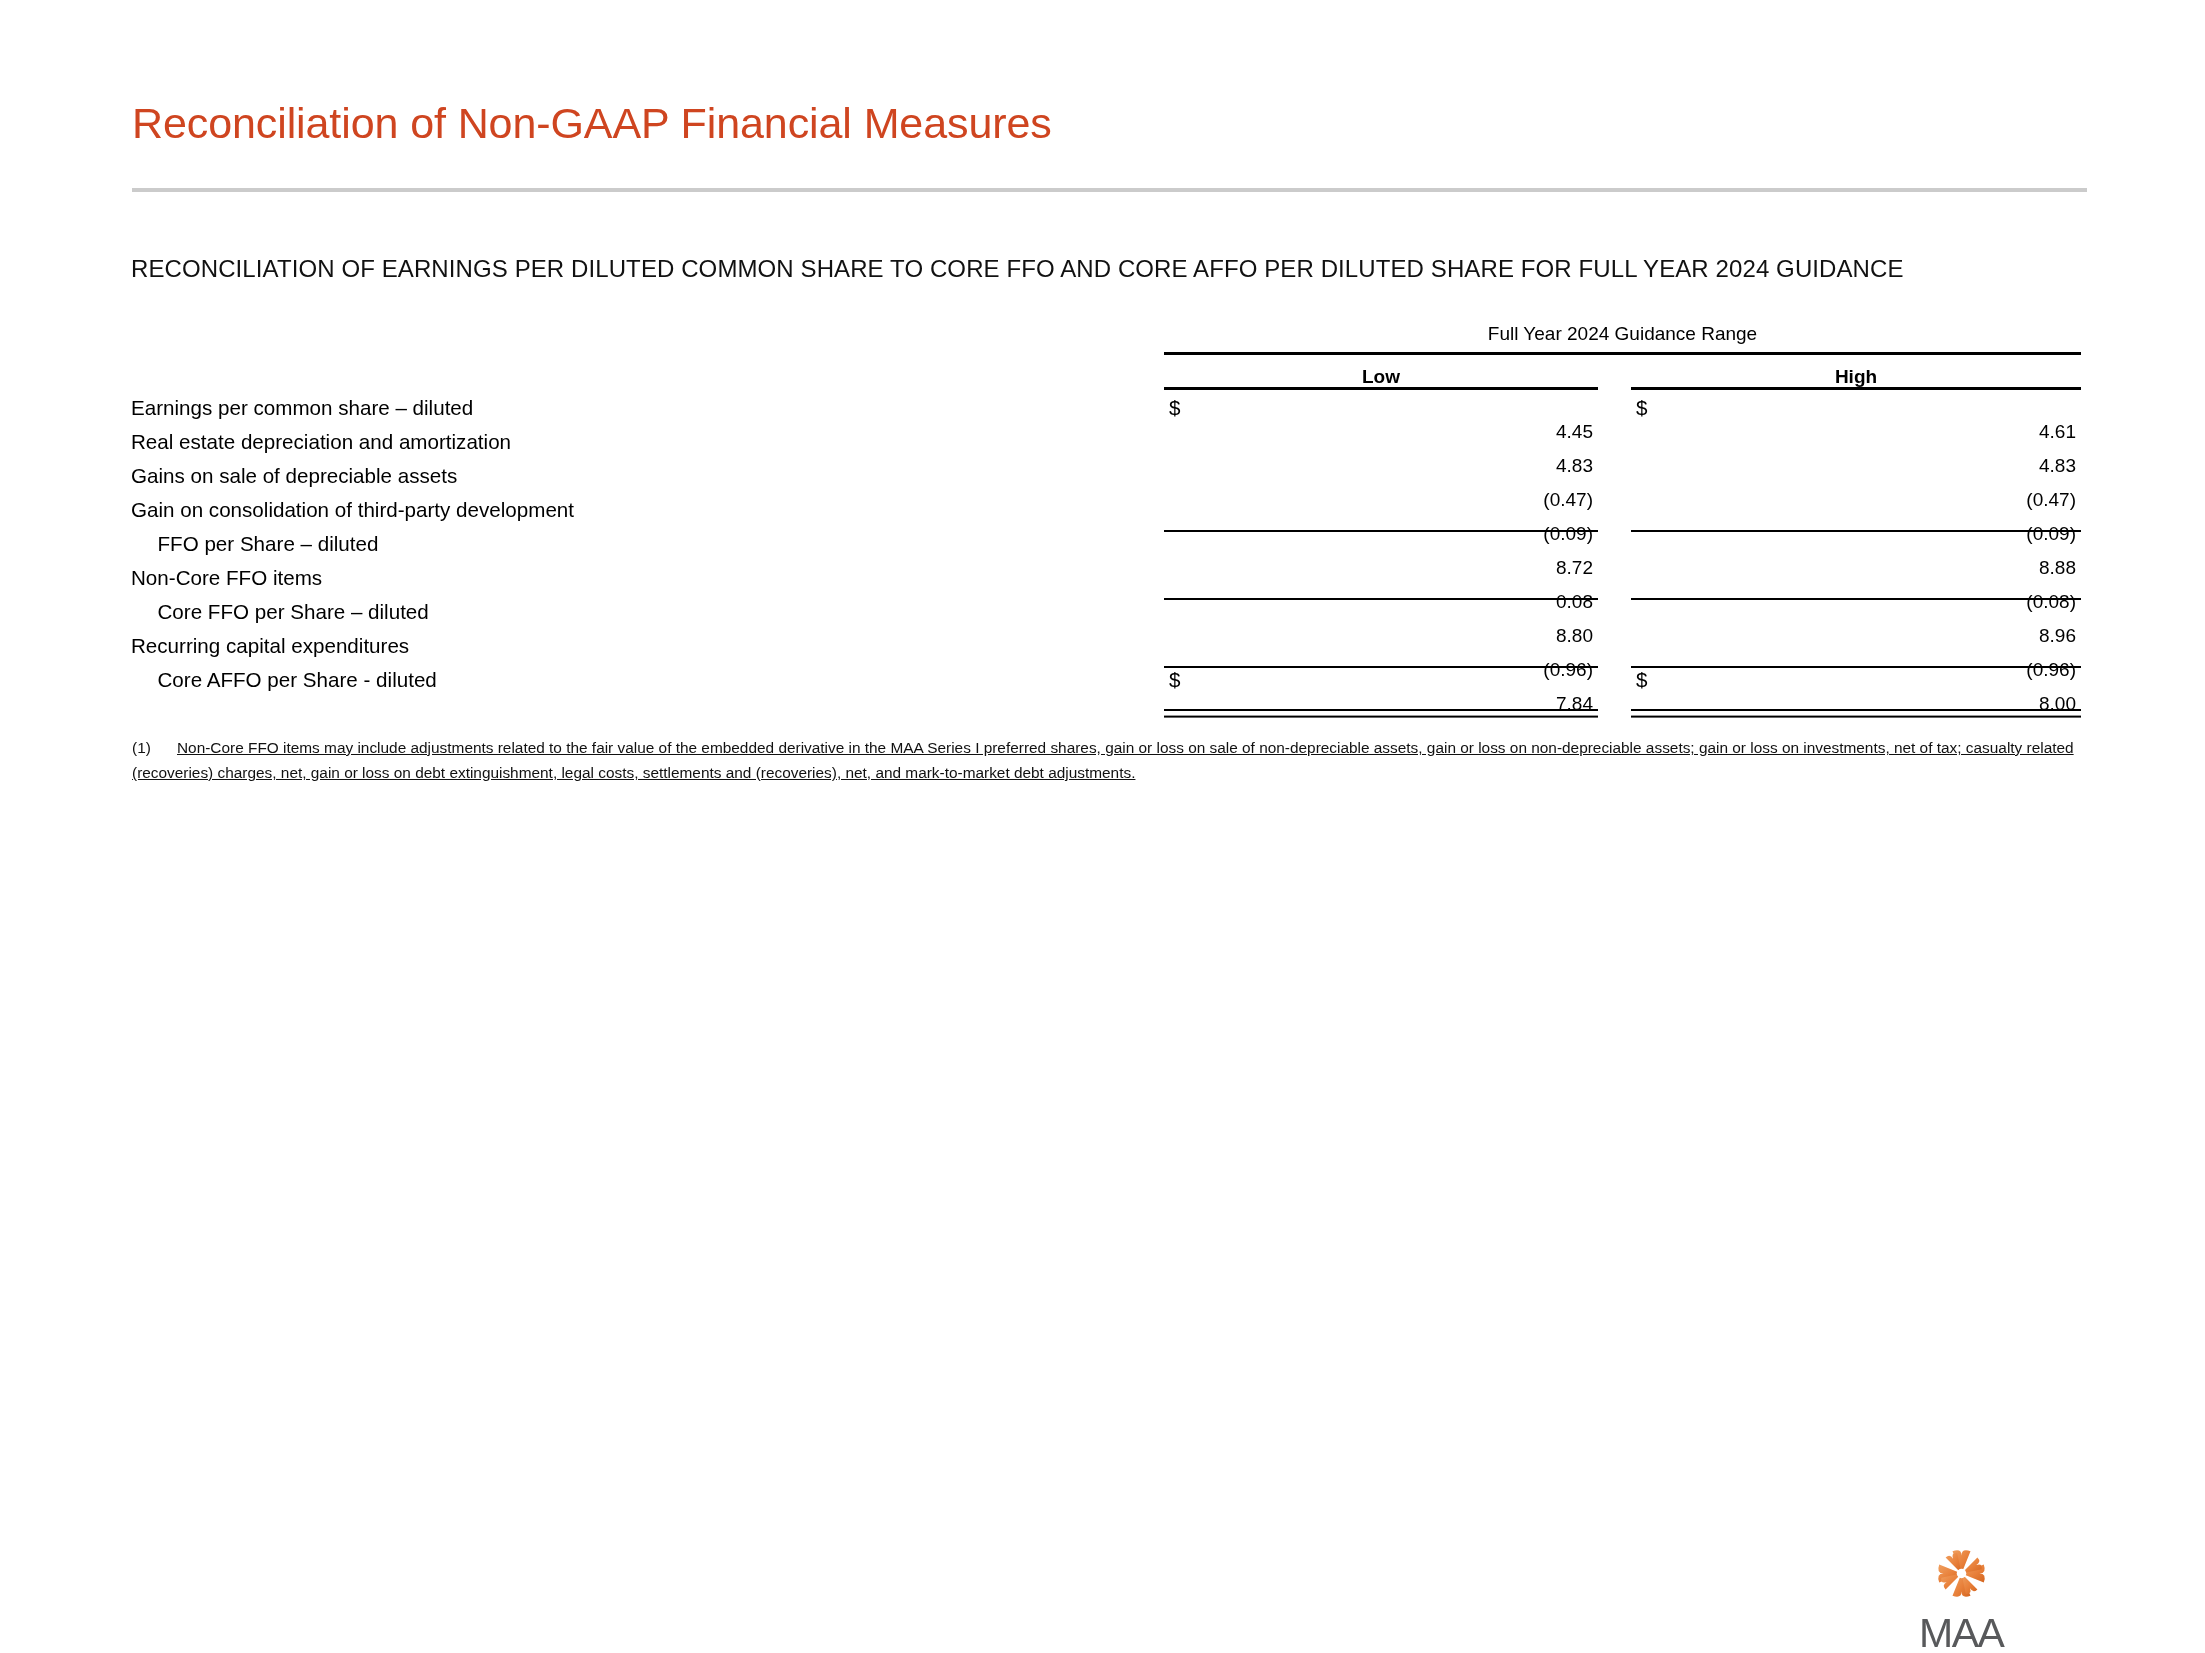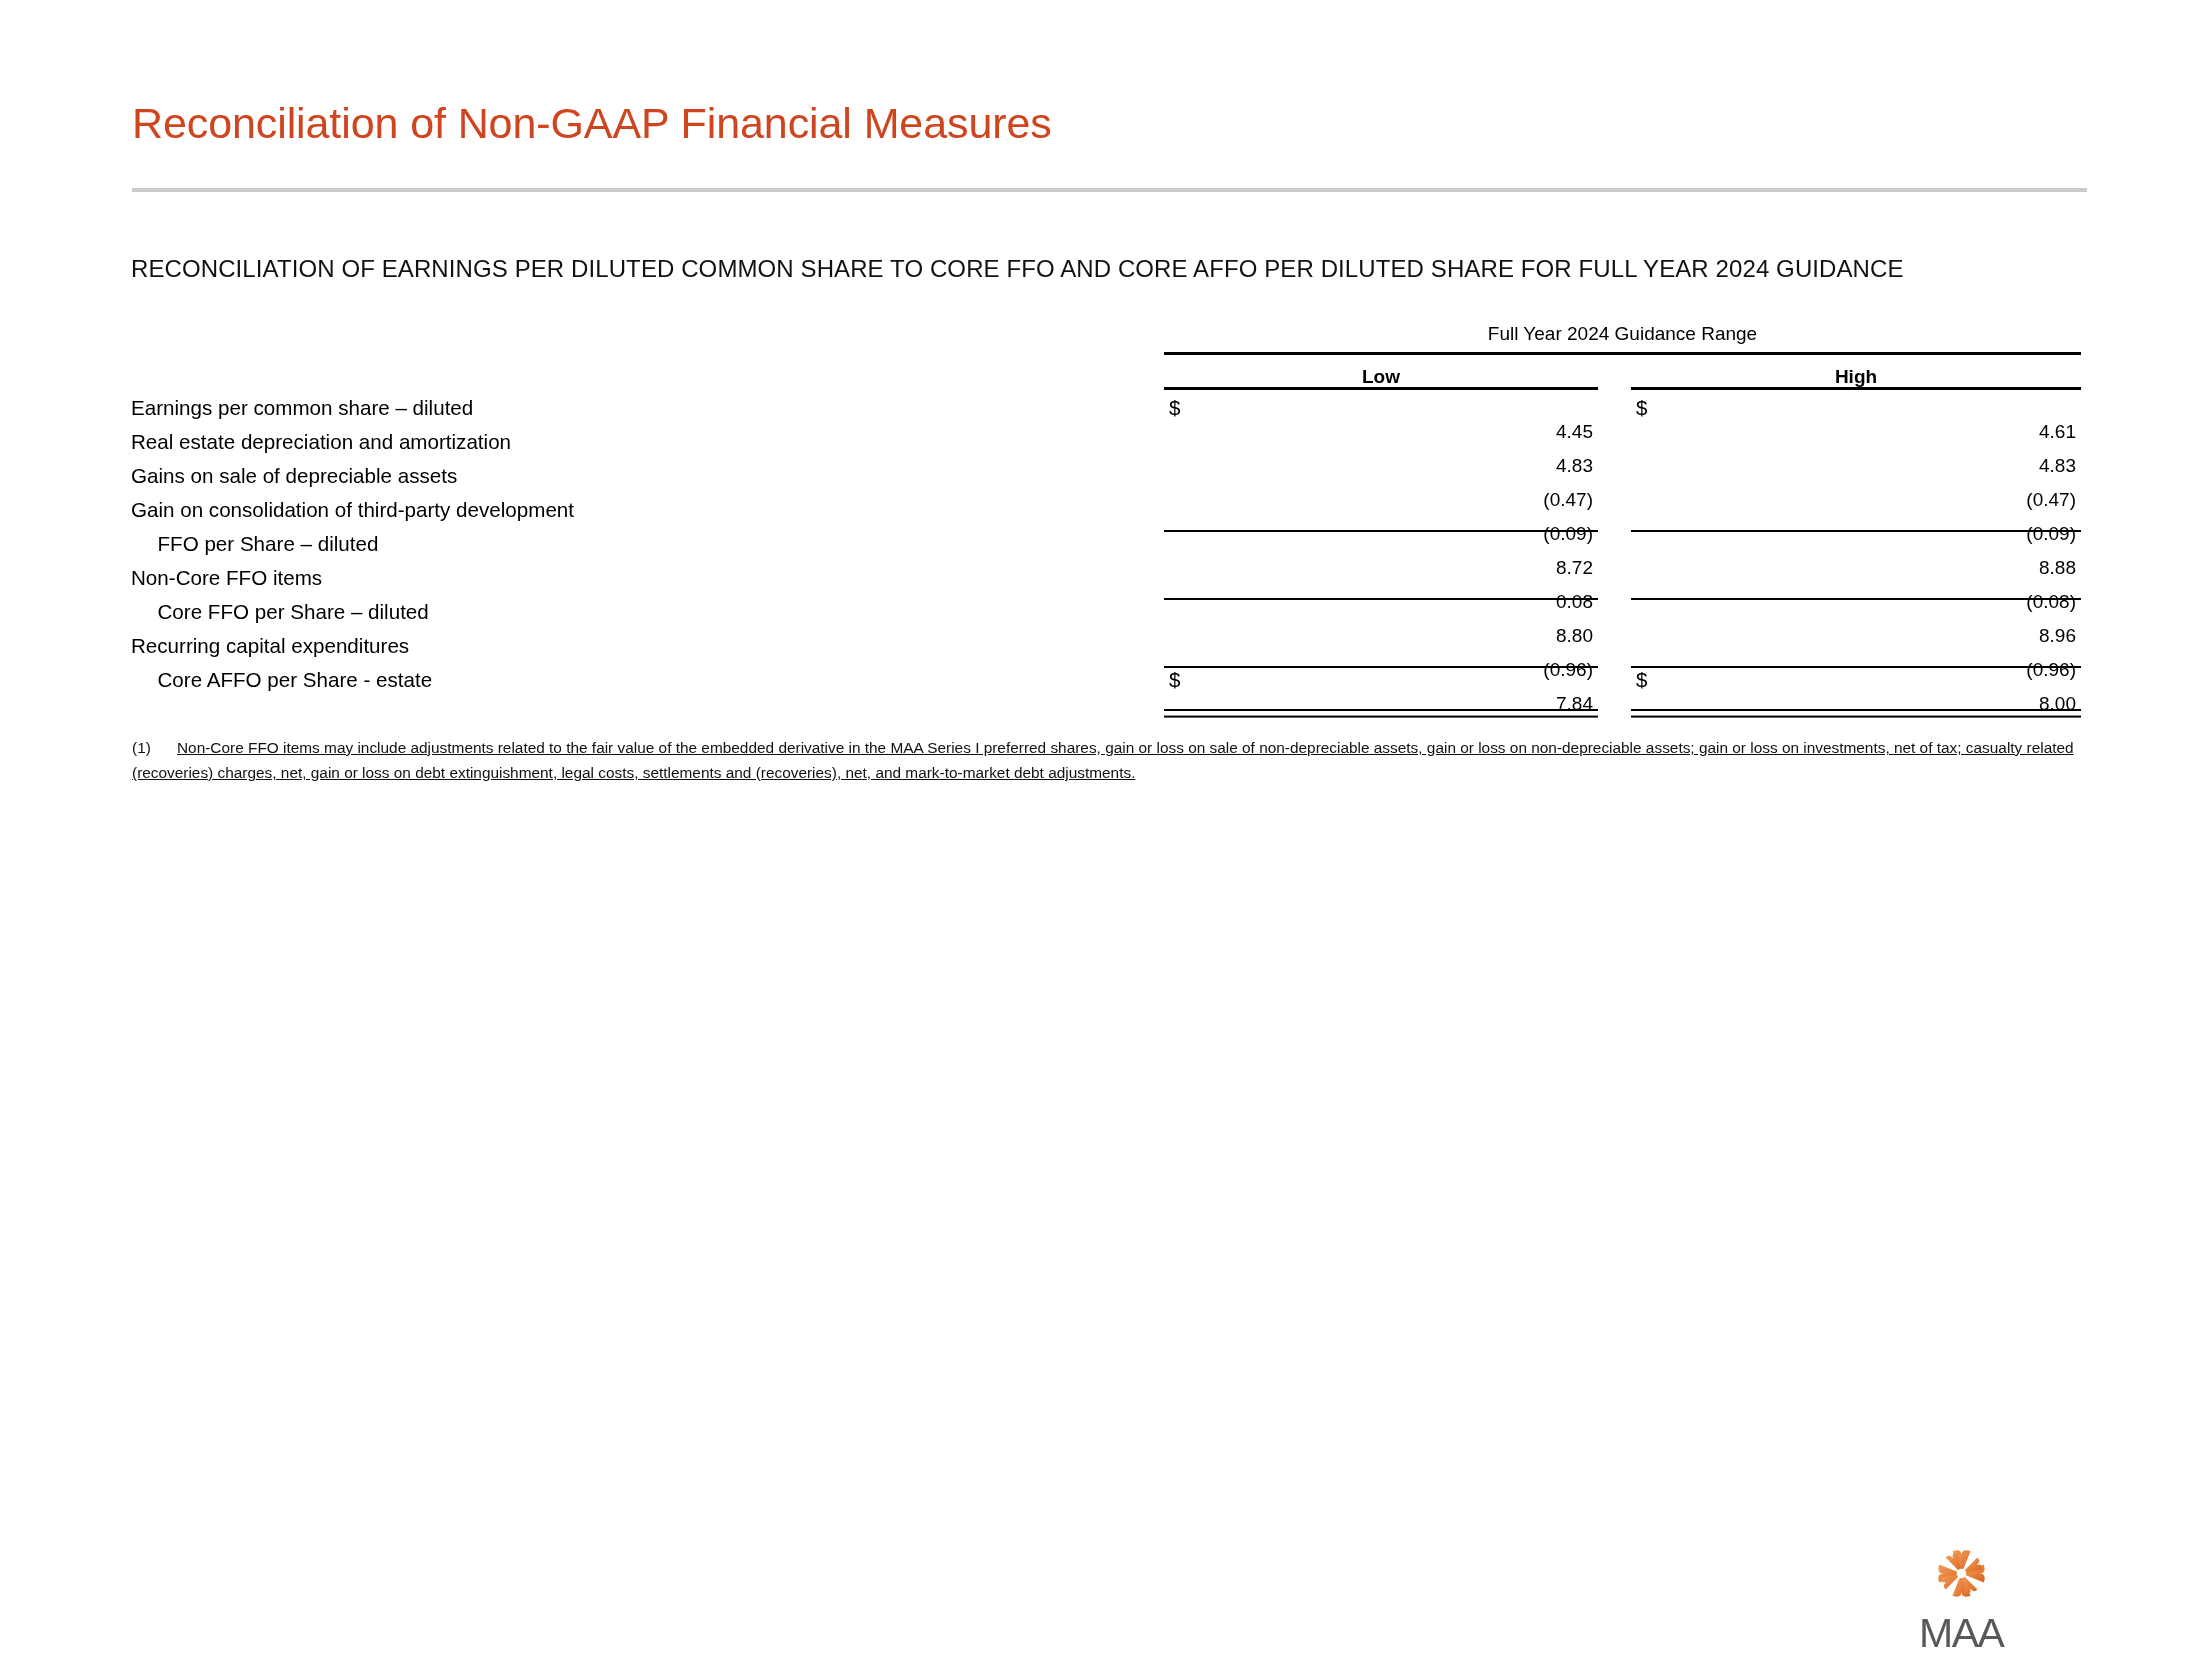--- a/index.html
+++ b/index.html
@@ -299,21 +299,21 @@
         <div class="val high">8.96</div>
       </div>
       <div class="trow">
         <div class="rlabel">Recurring capital expenditures</div>
         <div class="val low">(0.96)</div>
         <div class="val high">(0.96)</div>
         <div class="urule-low"></div>
         <div class="urule-high"></div>
       </div>
       <div class="trow">
-        <div class="rlabel indent">Core AFFO per Share - estate</div>
+        <div class="rlabel indent">Core AFFO per Share - diluted</div>
         <div class="dollar low">$</div>
         <div class="val low">7.84</div>
         <div class="dollar high">$</div>
         <div class="val high">8.00</div>
         <div class="drule-low"></div>
         <div class="drule-high"></div>
       </div>
     </div>
 
 </div>

